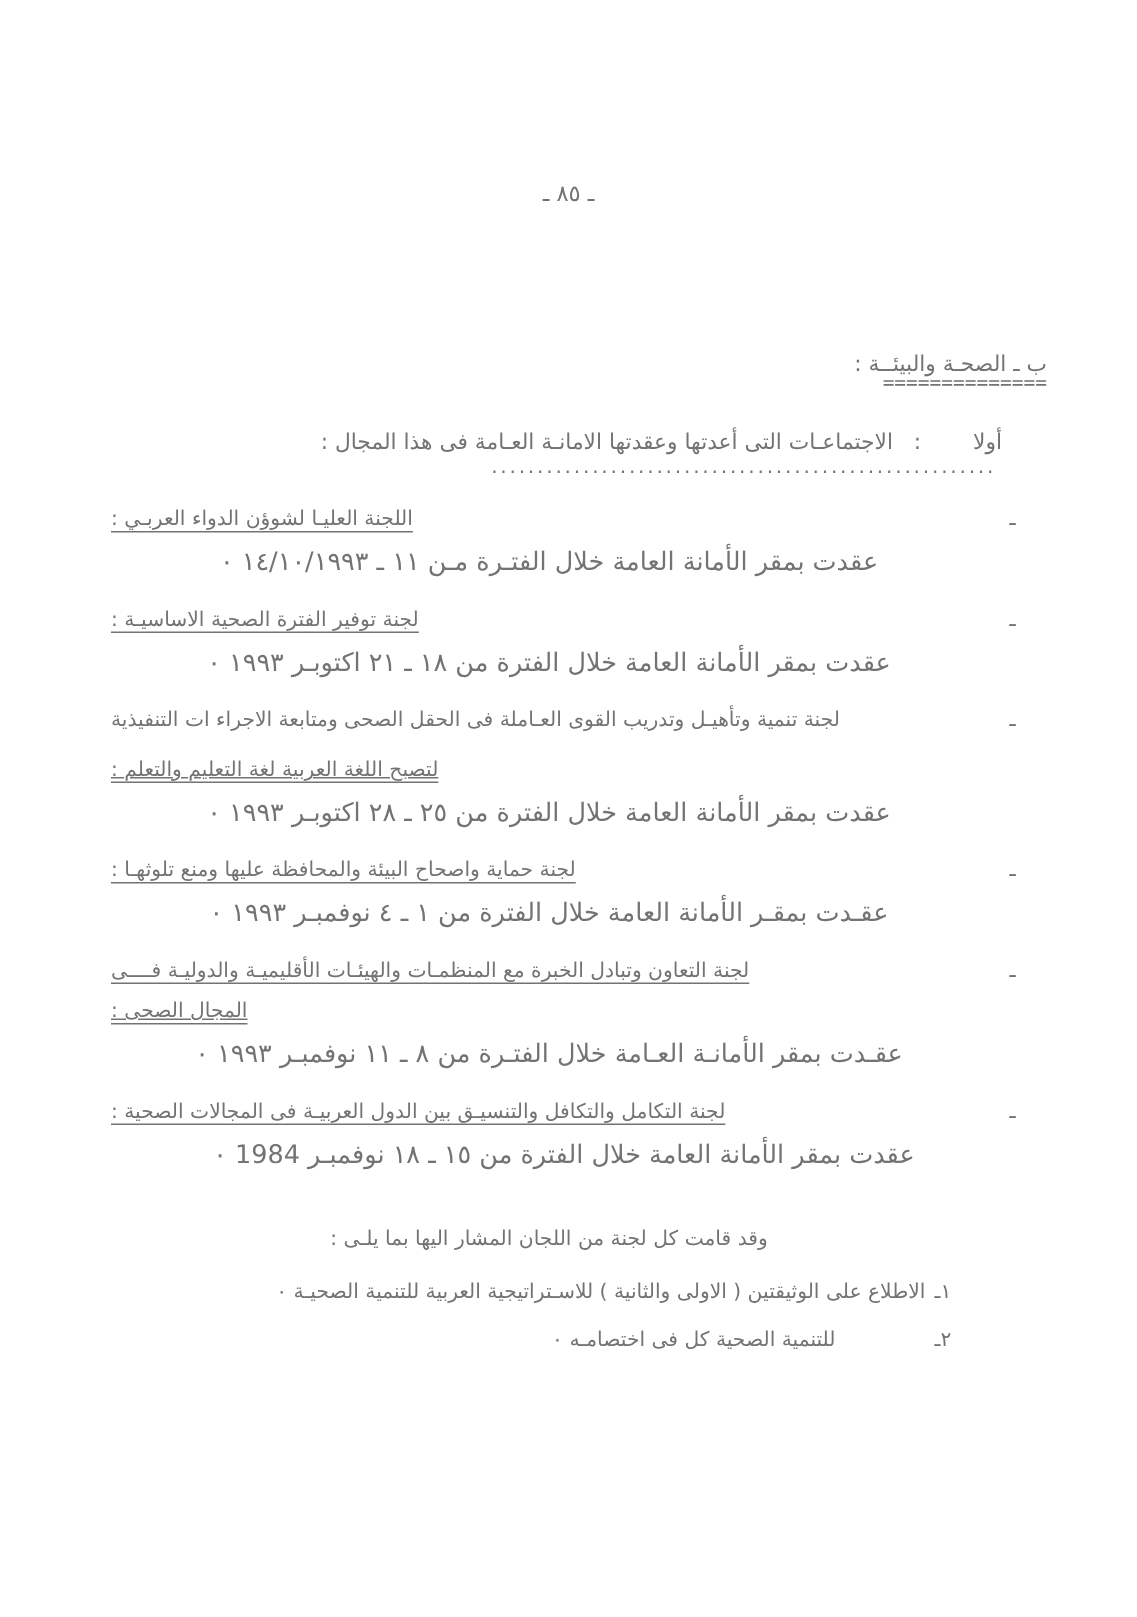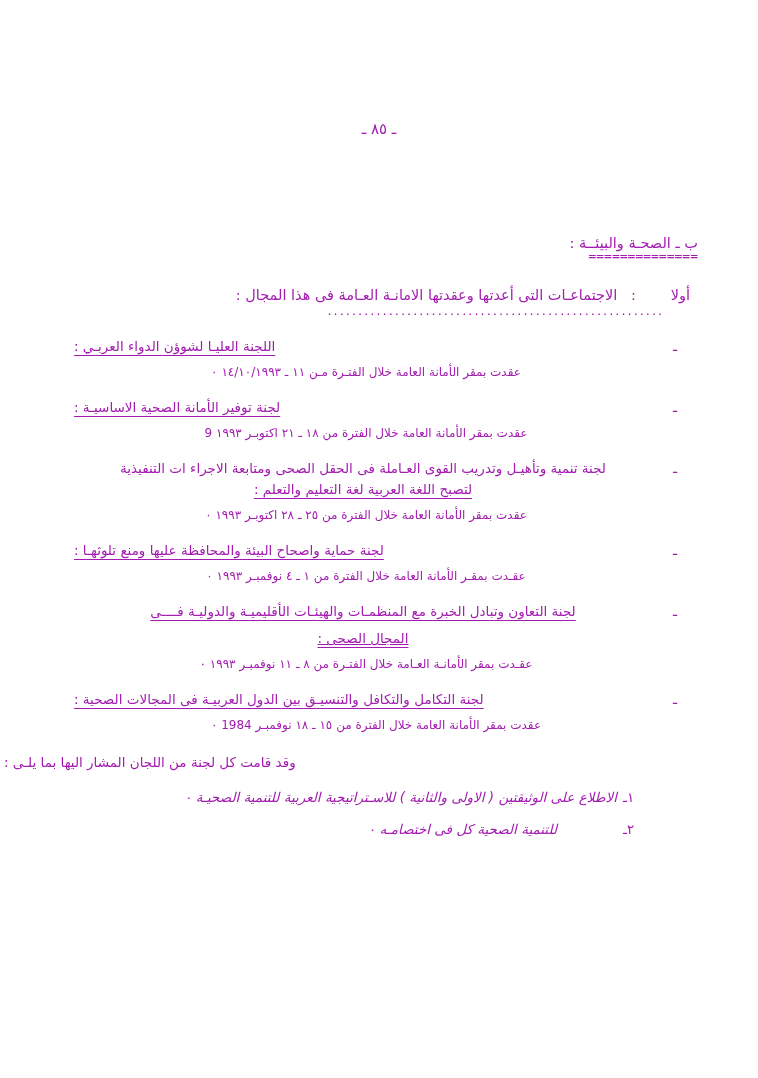--- a/index.html
+++ b/index.html
@@ -6,21 +6,21 @@
     margin: 0;
     padding: 0;
     background: #ffffff;
   }
   .page {
     position: relative;
     width: 758px;
     height: 1078px;
     background: #ffffff;
     font-family: "DejaVu Sans", "Liberation Sans", sans-serif;
-    color: #a21caf;
+    color: #737373;
     overflow: hidden;
   }
   .page-number {
     position: absolute;
     top: 120px;
     left: 0;
     width: 758px;
     text-align: center;
     font-size: 15px;
     letter-spacing: 1px;
@@ -55,21 +55,21 @@
   .dashes {
     font-family: "DejaVu Sans Mono", "Liberation Mono", monospace;
     font-size: 13px;
     letter-spacing: 0px;
     line-height: 10px;
   }
   .first-line {
     margin-top: 26px;
     font-size: 14.5px;
     letter-spacing: 1px;
-    padding-right: 68px;
+    padding-right: 90px;
     padding-left: 95px;
     text-align: right;
   }
   .firstlabel {
     display: inline-block;
     min-width: 54px;
   }
   .dotted-rule {
     font-family: "DejaVu Sans Mono", "Liberation Mono", monospace;
     font-size: 11px;
@@ -99,39 +99,39 @@
     text-align: center;
     font-size: 14px;
     line-height: 20px;
   }
   .item-title {
     flex: 1 1 auto;
     text-align: left;
     line-height: 21px;
   }
   .item-title.right {
-    text-align: center;
+    text-align: left;
   }
   .underlined {
     text-decoration: underline;
     text-underline-offset: 4px;
   }
   .subline {
     margin-top: 8px;
     text-align: center;
-    font-size: 12px;
+    font-size: 17px;
     letter-spacing: 0.6px;
     padding-right: 40px;
   }
   .subline.left-shift {
     padding-right: 20px;
   }
   .note {
-    margin-top: 22px;
-    text-align: left;
+    margin-top: 38px;
+    text-align: center;
     font-size: 13.5px;
     letter-spacing: 0.5px;
     padding-right: 30px;
   }
   .numlist {
     margin-top: 16px;
     padding-right: 95px;
     padding-left: 60px;
     font-size: 13.5px;
     letter-spacing: 0.5px;
@@ -145,21 +145,20 @@
   }
   .numitem .num {
     flex: 0 0 auto;
     width: 40px;
     text-align: left;
     padding-left: 6px;
   }
   .numitem .txt {
     flex: 1 1 auto;
     text-align: right;
-    font-style: italic;
   }
   .numitem .txt .cont {
     display: block;
     text-align: right;
     padding-right: 60px;
   }
 </style>
 </head>
 <body>
 
@@ -185,31 +184,31 @@
       <div class="item-head">
         <span class="bullet">ـ</span>
         <span class="item-title underlined">اللجنة العليـا لشوؤن الدواء العربـي :</span>
       </div>
       <div class="subline">عقدت بمقر الأمانة العامة خلال الفتـرة مـن ١١ ـ ١٤/١٠/١٩٩٣ ٠</div>
     </div>
 
     <div class="item">
       <div class="item-head">
         <span class="bullet">ـ</span>
-        <span class="item-title underlined">لجنة توفير الأمانة الصحية الاساسيـة :</span>
-      </div>
-      <div class="subline">عقدت بمقر الأمانة العامة خلال الفترة من ١٨ ـ ٢١ اكتوبـر ١٩٩٣ 9</div>
+        <span class="item-title underlined">لجنة توفير الفترة الصحية الاساسيـة :</span>
+      </div>
+      <div class="subline">عقدت بمقر الأمانة العامة خلال الفترة من ١٨ ـ ٢١ اكتوبـر ١٩٩٣ ٠</div>
     </div>
 
     <div class="item">
       <div class="item-head">
         <span class="bullet">ـ</span>
         <span class="item-title right">لجنة تنمية وتأهيـل وتدريب القوى العـاملة فى الحقل الصحى ومتابعة الاجراء ات التنفيذية</span>
       </div>
-      <div class="item-head" style="margin-top:0;">
+      <div class="item-head" style="margin-top:12px;text-decoration:underline;">
         <span class="bullet"></span>
         <span class="item-title right underlined">لتصبح اللغة العربية لغة التعليم والتعلم :</span>
       </div>
       <div class="subline">عقدت بمقر الأمانة العامة خلال الفترة من ٢٥ ـ ٢٨ اكتوبـر ١٩٩٣ ٠</div>
     </div>
 
     <div class="item">
       <div class="item-head">
         <span class="bullet">ـ</span>
         <span class="item-title underlined">لجنة حماية واصحاح البيئة والمحافظة عليها ومنع تلوثهـا :</span>

